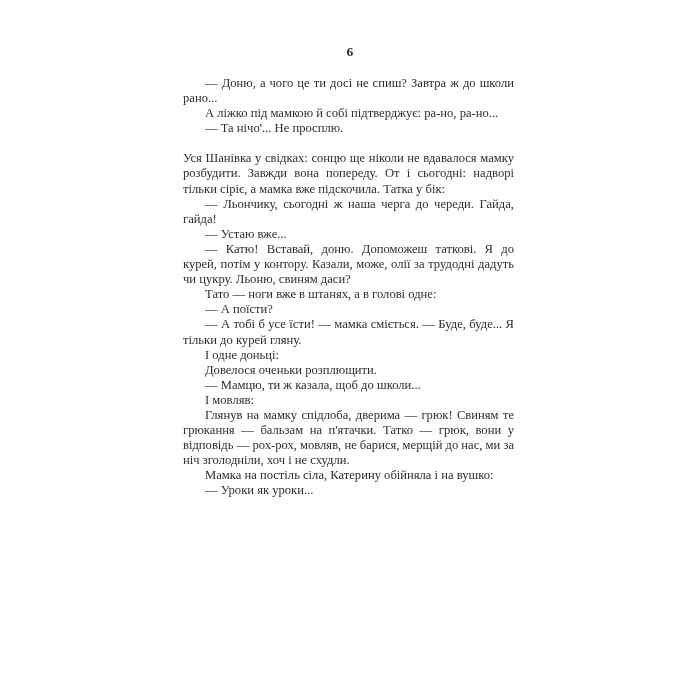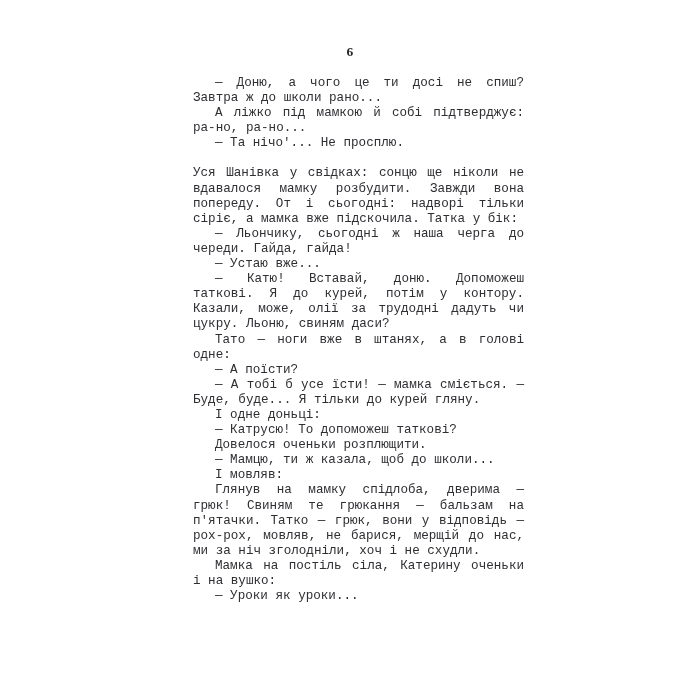--- a/index.html
+++ b/index.html
@@ -34,23 +34,22 @@
     font-size: 13.5px;
     font-weight: bold;
     color: #26262b;
     letter-spacing: 0.2px;
   }
 
   
   .text-column {
     position: absolute;
     top: 76px;
-    left: 193px;
+    left: 183px;
     width: 331px;
-    font-family: Liberation Mono, monospace;
   }
 
   .para {
     margin: 0;
     text-align: justify;
     text-justify: inter-word;
     font-size: 12.6px;
     line-height: 15.1px;
     color: #2e2e33;
     text-indent: 22px;
@@ -86,23 +85,22 @@
 
     <div>
       <p class="para no-indent">Уся Шанівка у свідках: сонцю ще ніколи не вдавалося мамку розбудити. Завжди вона попереду. От і сьогодні: надворі тільки сіріє, а мамка вже підскочила. Татка у бік:</p>
       <p class="para">— Льончику, сьогодні ж наша черга до череди. Гайда, гайда!</p>
       <p class="para">— Устаю вже...</p>
       <p class="para">— Катю! Вставай, доню. Допоможеш таткові. Я до курей, потім у контору. Казали, може, олії за трудодні дадуть чи цукру. Льоню, свиням даси?</p>
       <p class="para">Тато — ноги вже в штанях, а в голові одне:</p>
       <p class="para">— А поїсти?</p>
       <p class="para">— А тобі б усе їсти! — мамка сміється. — Буде, буде... Я тільки до курей гляну.</p>
       <p class="para">І одне доньці:</p>
-      <p class="para">— Катрусю! То допоможеш таткові?</p>
       <p class="para">Довелося оченьки розплющити.</p>
       <p class="para">— Мамцю, ти ж казала, щоб до школи...</p>
       <p class="para">І мовляв:</p>
       <p class="para">Глянув на мамку спідлоба, дверима — грюк! Свиням те грюкання — бальзам на п'ятачки. Татко — грюк, вони у відповідь — рох-рох, мовляв, не барися, мерщій до нас, ми за ніч зголодніли, хоч і не схудли.</p>
-      <p class="para">Мамка на постіль сіла, Катерину оченьки і на вушко:</p>
+      <p class="para">Мамка на постіль сіла, Катерину обійняла і на вушко:</p>
       <p class="para">— Уроки як уроки...</p>
     </div>
 
   </div>
 </div>
 
 </body></html>

